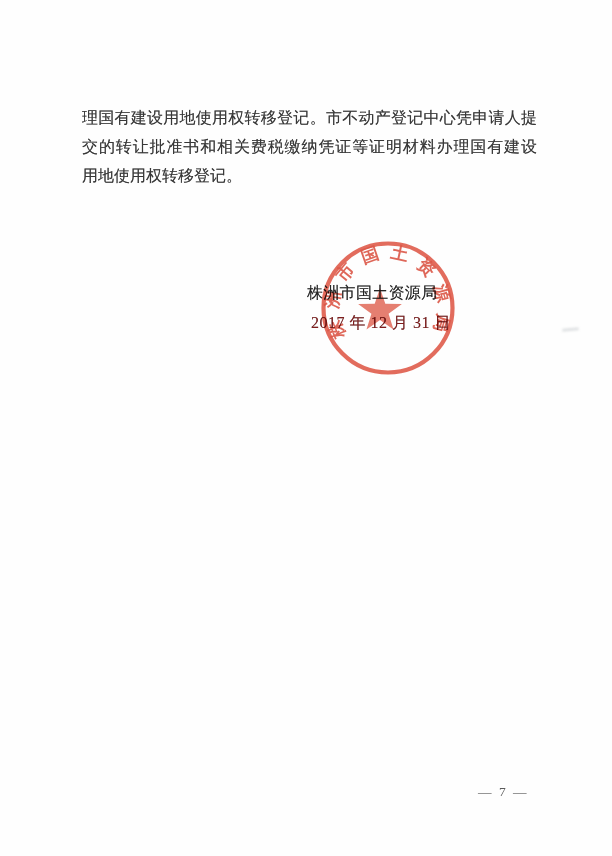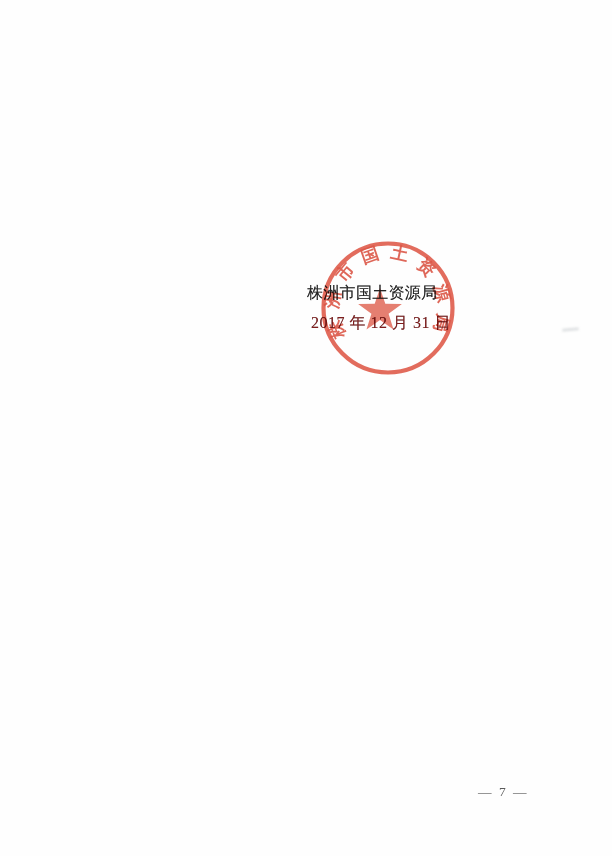--- a/index.html
+++ b/index.html
@@ -94,20 +94,25 @@
     border-radius: 2px;
     transform: rotate(-5deg);
     filter: blur(1px);
   }
 </style>
 </head>
 <body>
 
 <div class="scan-page">
 
+  <div class="body-paragraph">
+    <div class="line">理国有建设用地使用权转移登记。市不动产登记中心凭申请人提</div>
+    <div class="line">交的转让批准书和相关费税缴纳凭证等证明材料办理国有建设</div>
+    <div class="line last">用地使用权转移登记。</div>
+  </div>
 
   <div class="sig-org">株洲市国土资源局</div>
   <div class="sig-date">2017 年 12 月 31 日</div>
 
   <svg class="seal" viewBox="0 0 160 160" xmlns="http://www.w3.org/2000/svg">
     <defs>
       <path id="sealRingPath" d="M 39.05 108.68 A 50 50 0 1 1 120.95 108.68" fill="none"></path>
     </defs>
     <circle cx="80" cy="80" r="64.5" fill="none" stroke="#dc4936" stroke-width="4.2" opacity="0.92"></circle>
     <text font-size="17.5" font-weight="bold" opacity="0.9" fill="#d8402e" font-family="'Liberation Serif','DejaVu Serif',serif">

